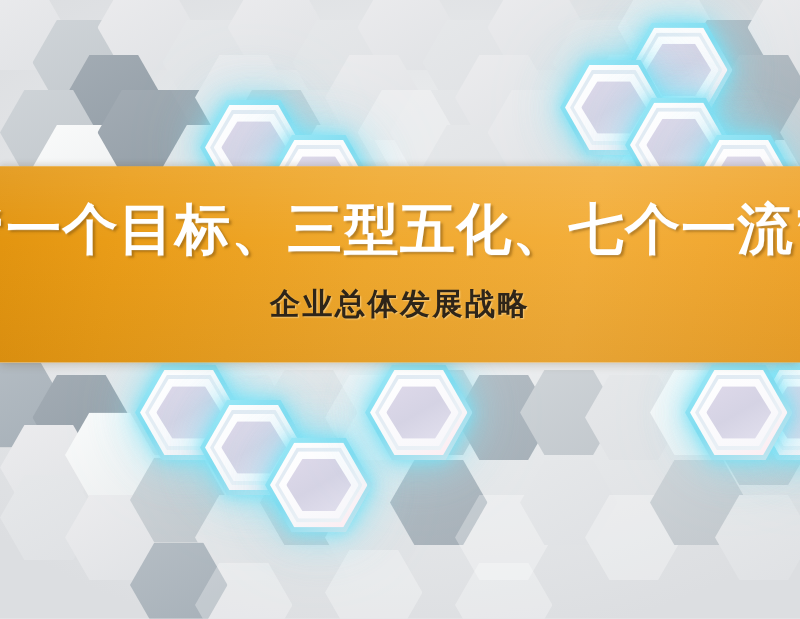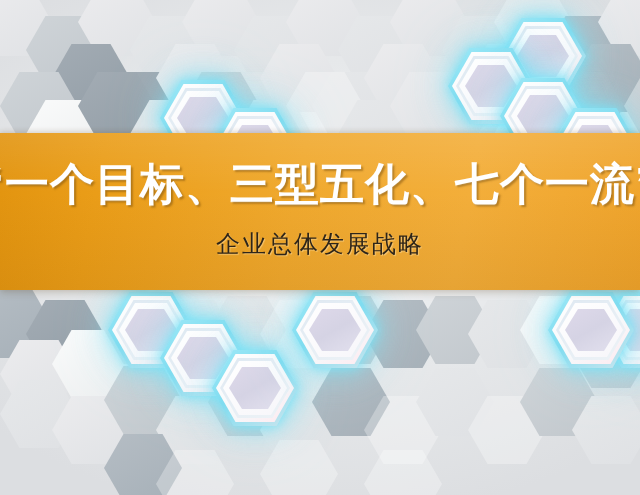--- a/index.html
+++ b/index.html
@@ -88,21 +88,21 @@
     letter-spacing:1px;
     line-height:1;
     white-space:nowrap;
     text-shadow: 2px 2px 2px rgba(110,70,10,0.45), 0 1px 0 rgba(255,255,255,0.25);
     margin-top:-6px;
   }
   .subhead {
     position:relative; z-index:2;
     color:#2e2519;
     font-size:24px;
-    font-weight:normal;
+    font-weight:bold;
     letter-spacing:2px;
     line-height:1;
     white-space:nowrap;
     margin-top:26px;
     text-shadow: 1px 1px 1px rgba(255,225,170,0.55);
   }
 </style>
 </head>
 <body>
 

